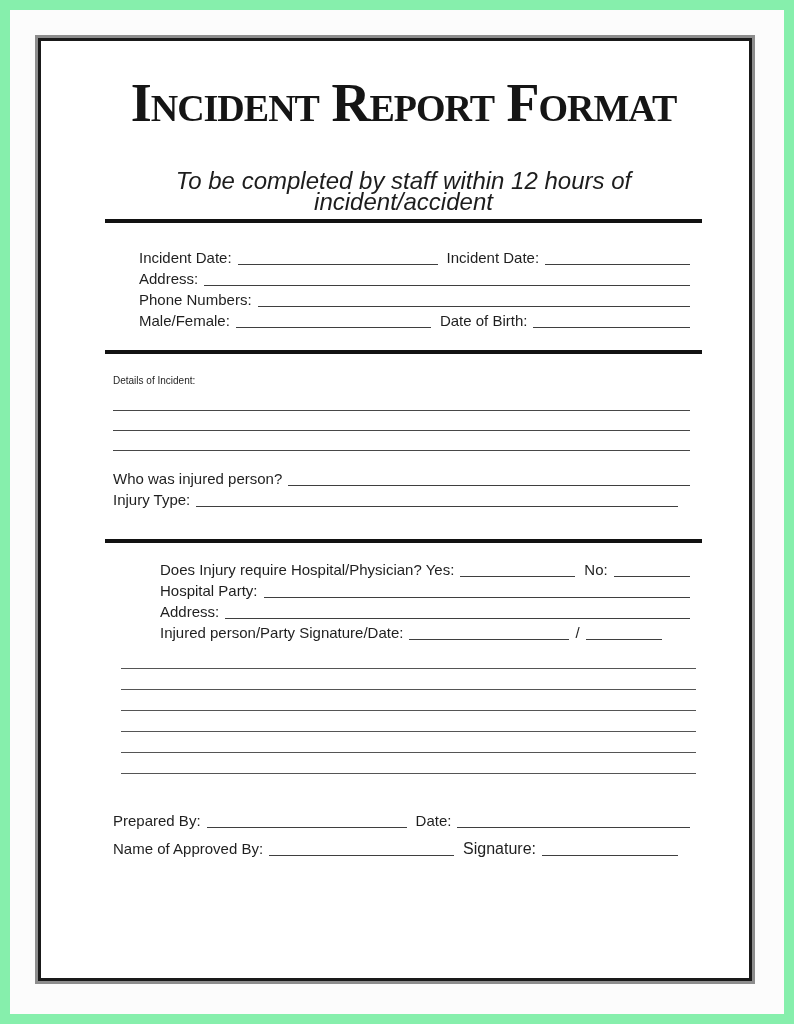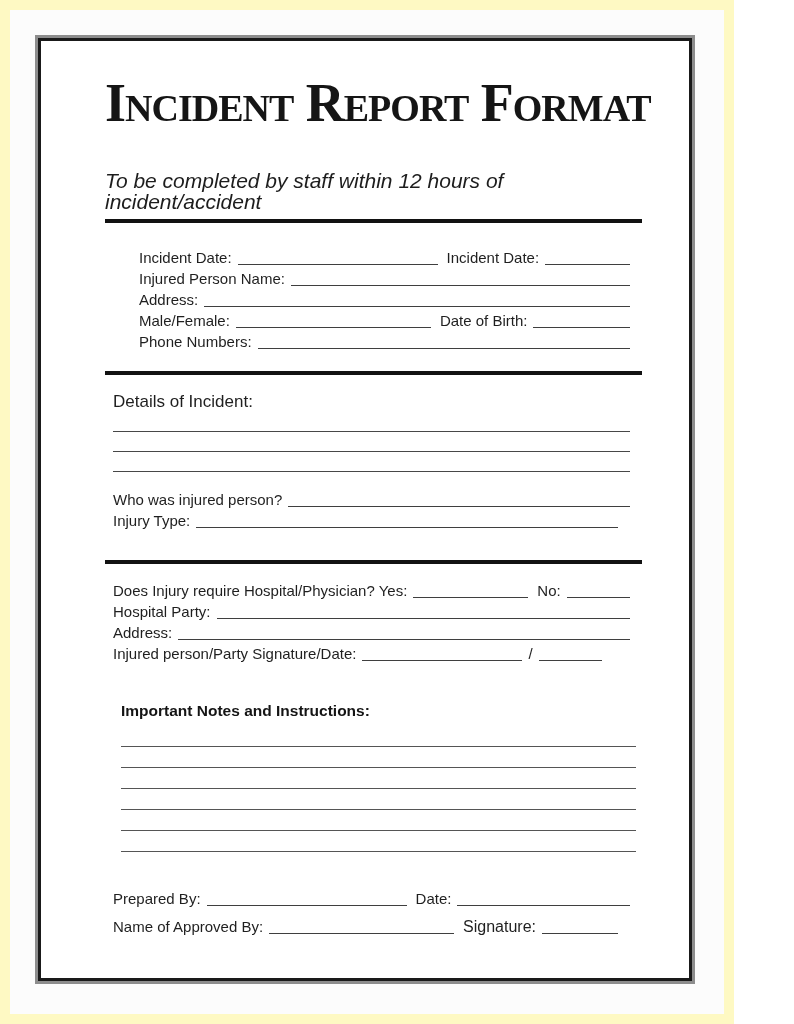--- a/index.html
+++ b/index.html
@@ -1,19 +1,19 @@
 <!DOCTYPE html>
 <html><head>
 <meta charset="utf-8">
 <style>
   * { margin:0; padding:0; box-sizing:border-box; }
   html,body { width:794px; height:1024px; }
   body { font-family:"Liberation Sans", sans-serif; }
 
-  .canvas { position:relative; width:734px; height:1024px; background:#fef9c3; overflow:hidden; }
+  .canvas { position:relative; width:794px; height:1024px; background:#86efac; overflow:hidden; }
   .mat { position:absolute; inset:10px; background:#FCFCFC; }
   .page {
     position:absolute; top:28px; left:28px; right:32px; bottom:33px;
     background:#FFFFFF;
     border:3px solid #1A1A1A;
     outline:3px solid #8D8D8D;
     overflow:hidden;
   }
   .content { padding:0 47px 0 64px; color:#1F1F1F; }
 
@@ -24,22 +24,23 @@
     font-weight:700;
     font-variant:small-caps;
     font-size:54px;
     line-height:1.05;
     letter-spacing:-1px;
     color:#151515;
     white-space:nowrap;
   }
   .subtitle {
     margin-top:38px;
+    text-align:center;
     font-style:italic;
-    font-size:21px;
+    font-size:24px;
     line-height:21px;
     color:#1d1d1d;
   }
   .rule { height:4px; background:#121212; }
   .rule-1 { margin-top:7px; }
   .rule-2 { margin-top:19px; }
   .rule-3 { margin-top:29px; }
 
   .rows { padding:0 12px 0 8px; }
   .row { display:flex; height:21px; font-size:15px; }
@@ -51,23 +52,23 @@
     border-bottom:1.5px solid #3F3F3F;
     height:2px;
   }
   .grow { flex:1; }
   .gap { margin-left:9px; }
   .w200 { width:200px; } .w195 { width:195px; } .w115 { width:115px; }
   .w160 { width:160px; } .w185 { width:185px; }
   .end28 { margin-right:28px; } .end12 { margin-right:12px; }
 
   .sec1 { margin-top:24px;margin-left:26px; }
-  .sec3 { margin-top:16px; }
+  .sec3 { margin-top:16px;margin-left:47px; }
 
-  .details-heading { margin-top:16px; font-size:17px; line-height:21px; padding-left:8px; }
+  .details-heading { margin-top:16px; font-size:10px; line-height:21px; padding-left:8px; }
   .blank-lines { padding:0 12px 0 8px; }
   .blank { height:20px; border-bottom:1.3px solid #474747; }
   .after-blanks { margin-top:17px; }
 
   .notes-heading {
     margin-top:36px; padding-left:16px;
     font-weight:700; font-size:15.5px; line-height:21px; color:#141414;
   }
   .notes-lines { margin-top:5px; padding:0 6px 0 16px; }
   .note-line { height:21px; border-bottom:1.4px solid #555555; }
@@ -89,35 +90,31 @@
         <div class="rule rule-1"></div>
 
         <div class="rows sec1">
           <div class="row">
             <span class="lbl">Incident Date:</span>
             <span class="fill w200"></span>
             <span class="lbl gap">Incident Date:</span>
             <span class="fill grow"></span>
           </div>
           <div class="row">
-            <span class="lbl">Injured Person Name:</span>
+            <span class="lbl">Address:</span>
             <span class="fill grow"></span>
           </div>
           <div class="row">
-            <span class="lbl">Address:</span>
+            <span class="lbl">Phone Numbers:</span>
             <span class="fill grow"></span>
           </div>
           <div class="row">
             <span class="lbl">Male/Female:</span>
             <span class="fill w195"></span>
             <span class="lbl gap">Date of Birth:</span>
-            <span class="fill grow"></span>
-          </div>
-          <div class="row">
-            <span class="lbl">Phone Numbers:</span>
             <span class="fill grow"></span>
           </div>
         </div>
 
         <div class="rule rule-2"></div>
 
         <div class="details-heading">Details of Incident:</div>
         <div class="blank-lines">
           <div class="blank"></div>
           <div class="blank"></div>
@@ -152,21 +149,20 @@
             <span class="fill grow"></span>
           </div>
           <div class="row">
             <span class="lbl">Injured person/Party Signature/Date:</span>
             <span class="fill w160"></span>
             <span class="lbl slash">/</span>
             <span class="fill grow end28"></span>
           </div>
         </div>
 
-        <div class="notes-heading">Important Notes and Instructions:</div>
         <div class="notes-lines">
           <div class="note-line"></div>
           <div class="note-line"></div>
           <div class="note-line"></div>
           <div class="note-line"></div>
           <div class="note-line"></div>
           <div class="note-line"></div>
         </div>
 
         <div class="rows footer-1">

